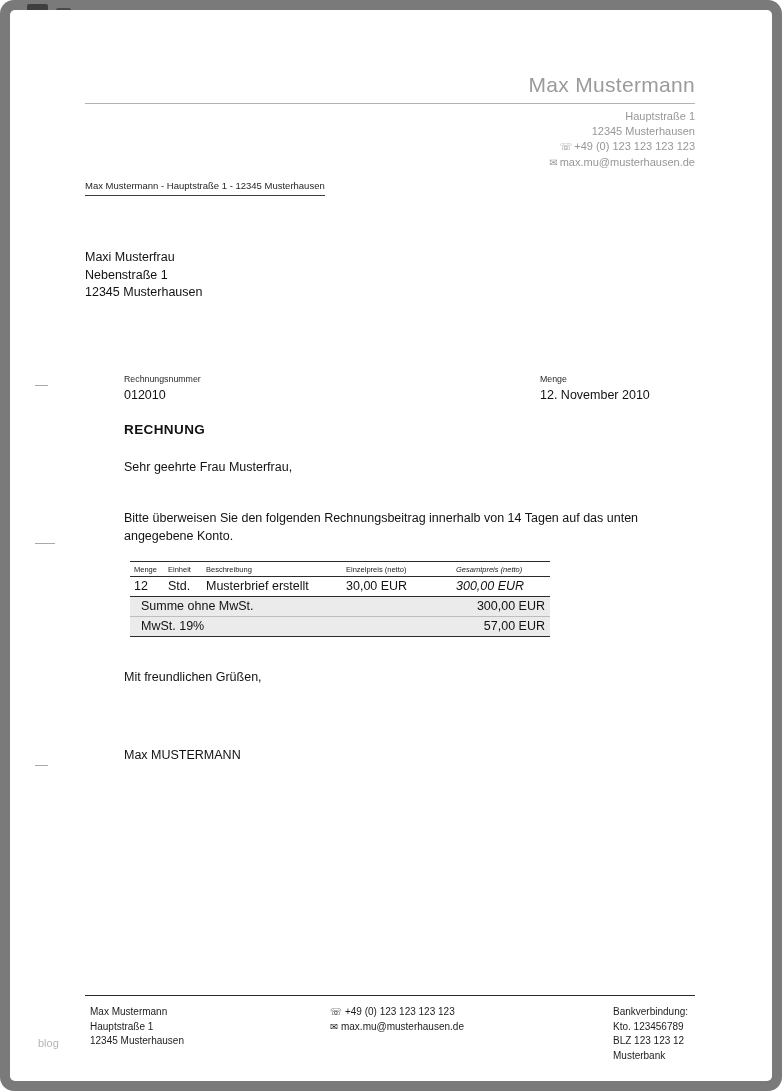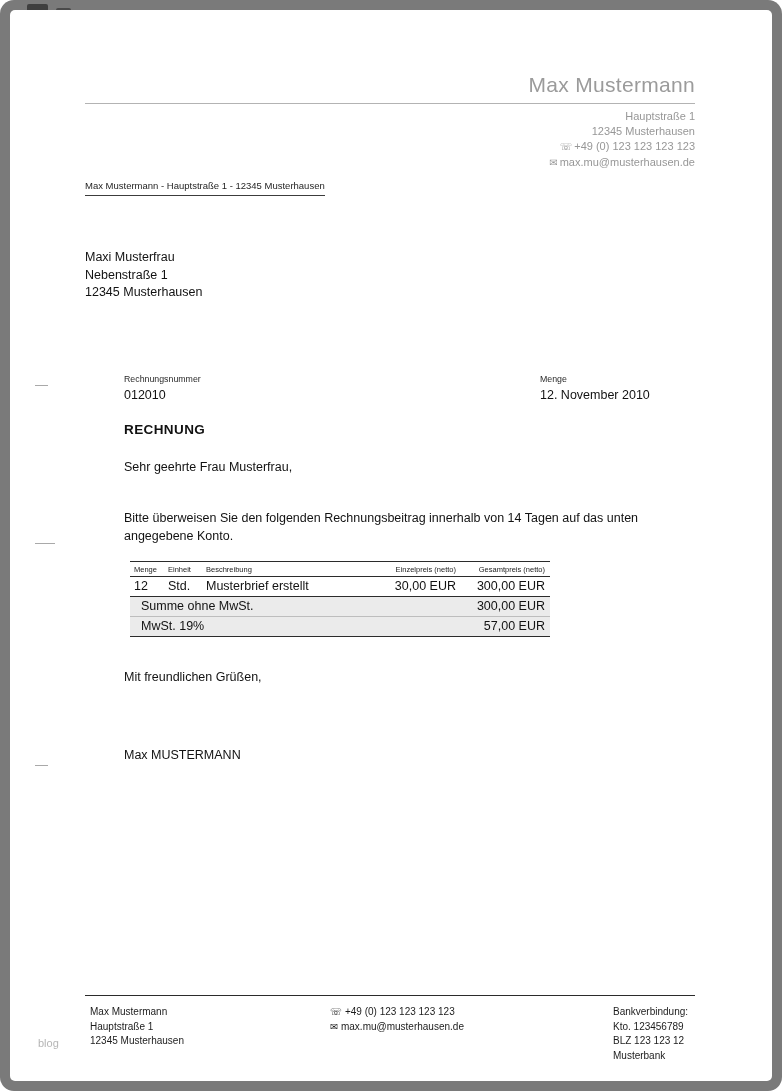--- a/index.html
+++ b/index.html
@@ -72,22 +72,22 @@
 
   .salutation { left: 114px; top: 450px; font-size: 12.5px; color: #121212; }
   .intro {
     left: 114px; top: 499px; width: 536px;
     font-size: 12.5px; color: #121212; line-height: 18px;
   }
 
   .tbl { left: 120px; top: 543px; width: 420px; font-size: 12.5px; color: #121212; margin-top: 8px; }
   .trow { display: grid; grid-template-columns: 38px 38px 1fr 110px 94px; align-items: baseline; }
   .trow .c1 { padding-left: 4px; }
-  .trow .c4, .trow .c5 { text-align: right; }
-  .trow .c5 { padding-right: 5px; }
+  .trow .c4, .trow .c5 { text-align: left; }
+  .trow .c5 { padding-right: 5px; font-style: italic; }
   .thead {
     border-top: 1px solid #2b2b2b; border-bottom: 1px solid #2b2b2b;
     font-size: 7.5px; color: #222; padding: 3px 0 2px;
   }
   .titem { padding: 2px 0 3px; border-bottom: 1px solid #2b2b2b; }
   .tsum { display: grid; grid-template-columns: 1fr 94px; align-items: baseline;
           background: #ebebeb; padding: 2px 0 3px; }
   .tsum .lab { padding-left: 11px; }
   .tsum .val { text-align: right; padding-right: 5px; }
   .tsum1 { border-bottom: 1px solid #bdbdbd; }

